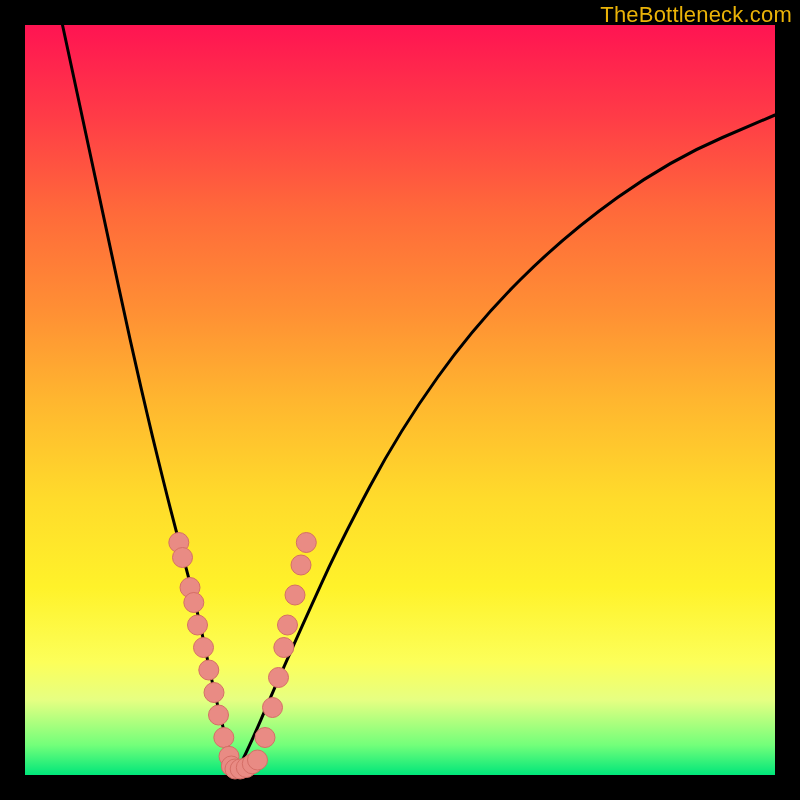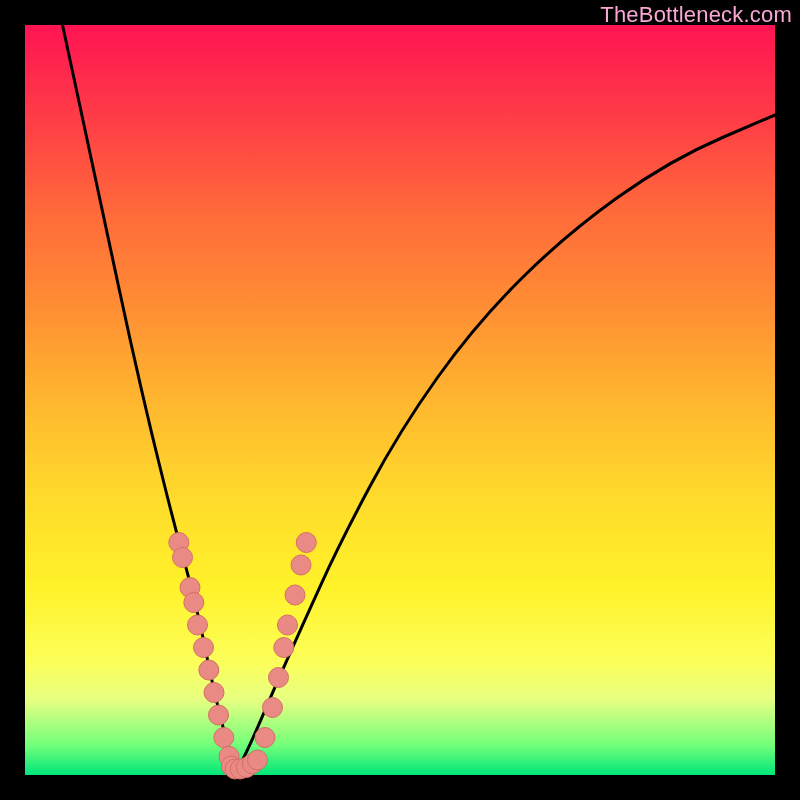--- a/index.html
+++ b/index.html
@@ -43,21 +43,21 @@
     top: 0;
     left: 0;
     width: 750px;
     height: 750px;
     overflow: visible;
   }
   .watermark {
     position: absolute;
     top: 2px;
     right: 8px;
-    color: #f9a8d4;
+    color: #eab308;
     font-size: 22px;
     letter-spacing: 0.2px;
   }
 </style>
 </head>
 <body>
 
 <div class="frame">
   <div class="plot">
     <svg class="curves" viewBox="0 0 750 750">

